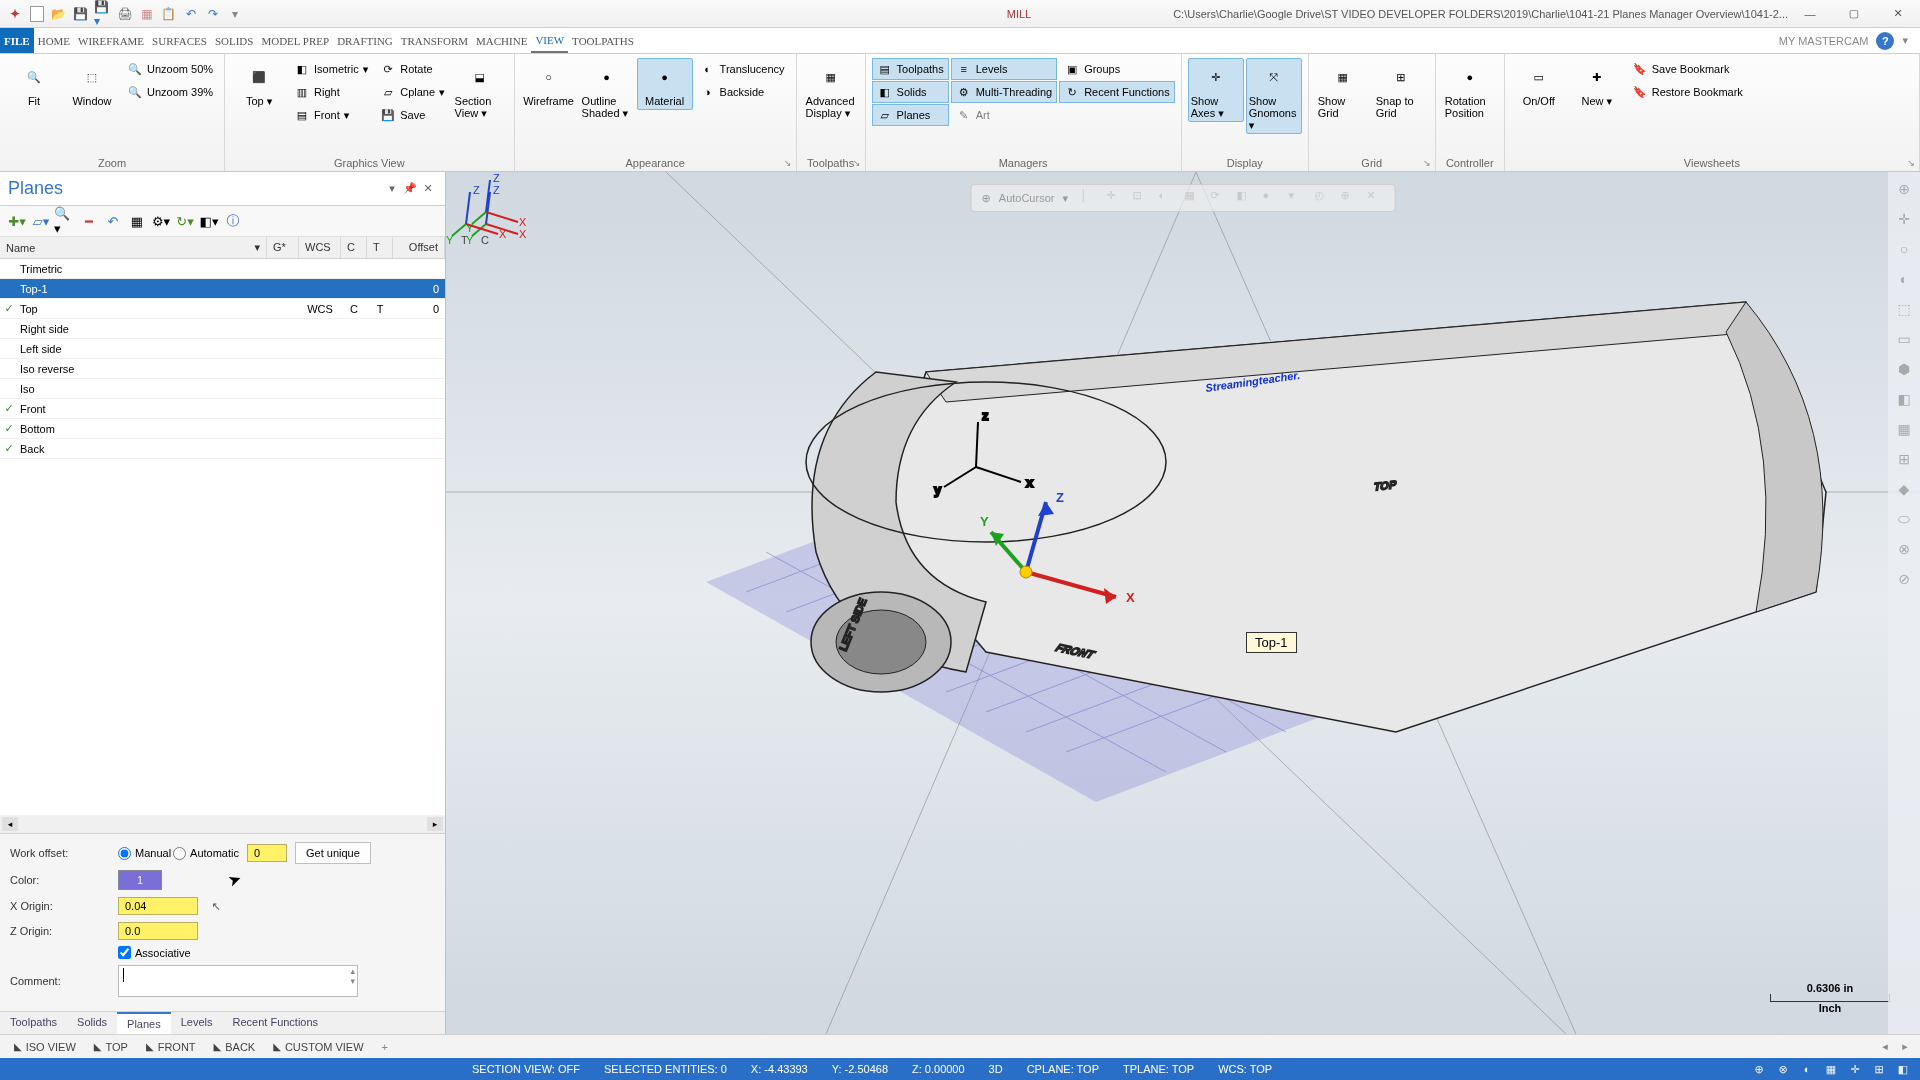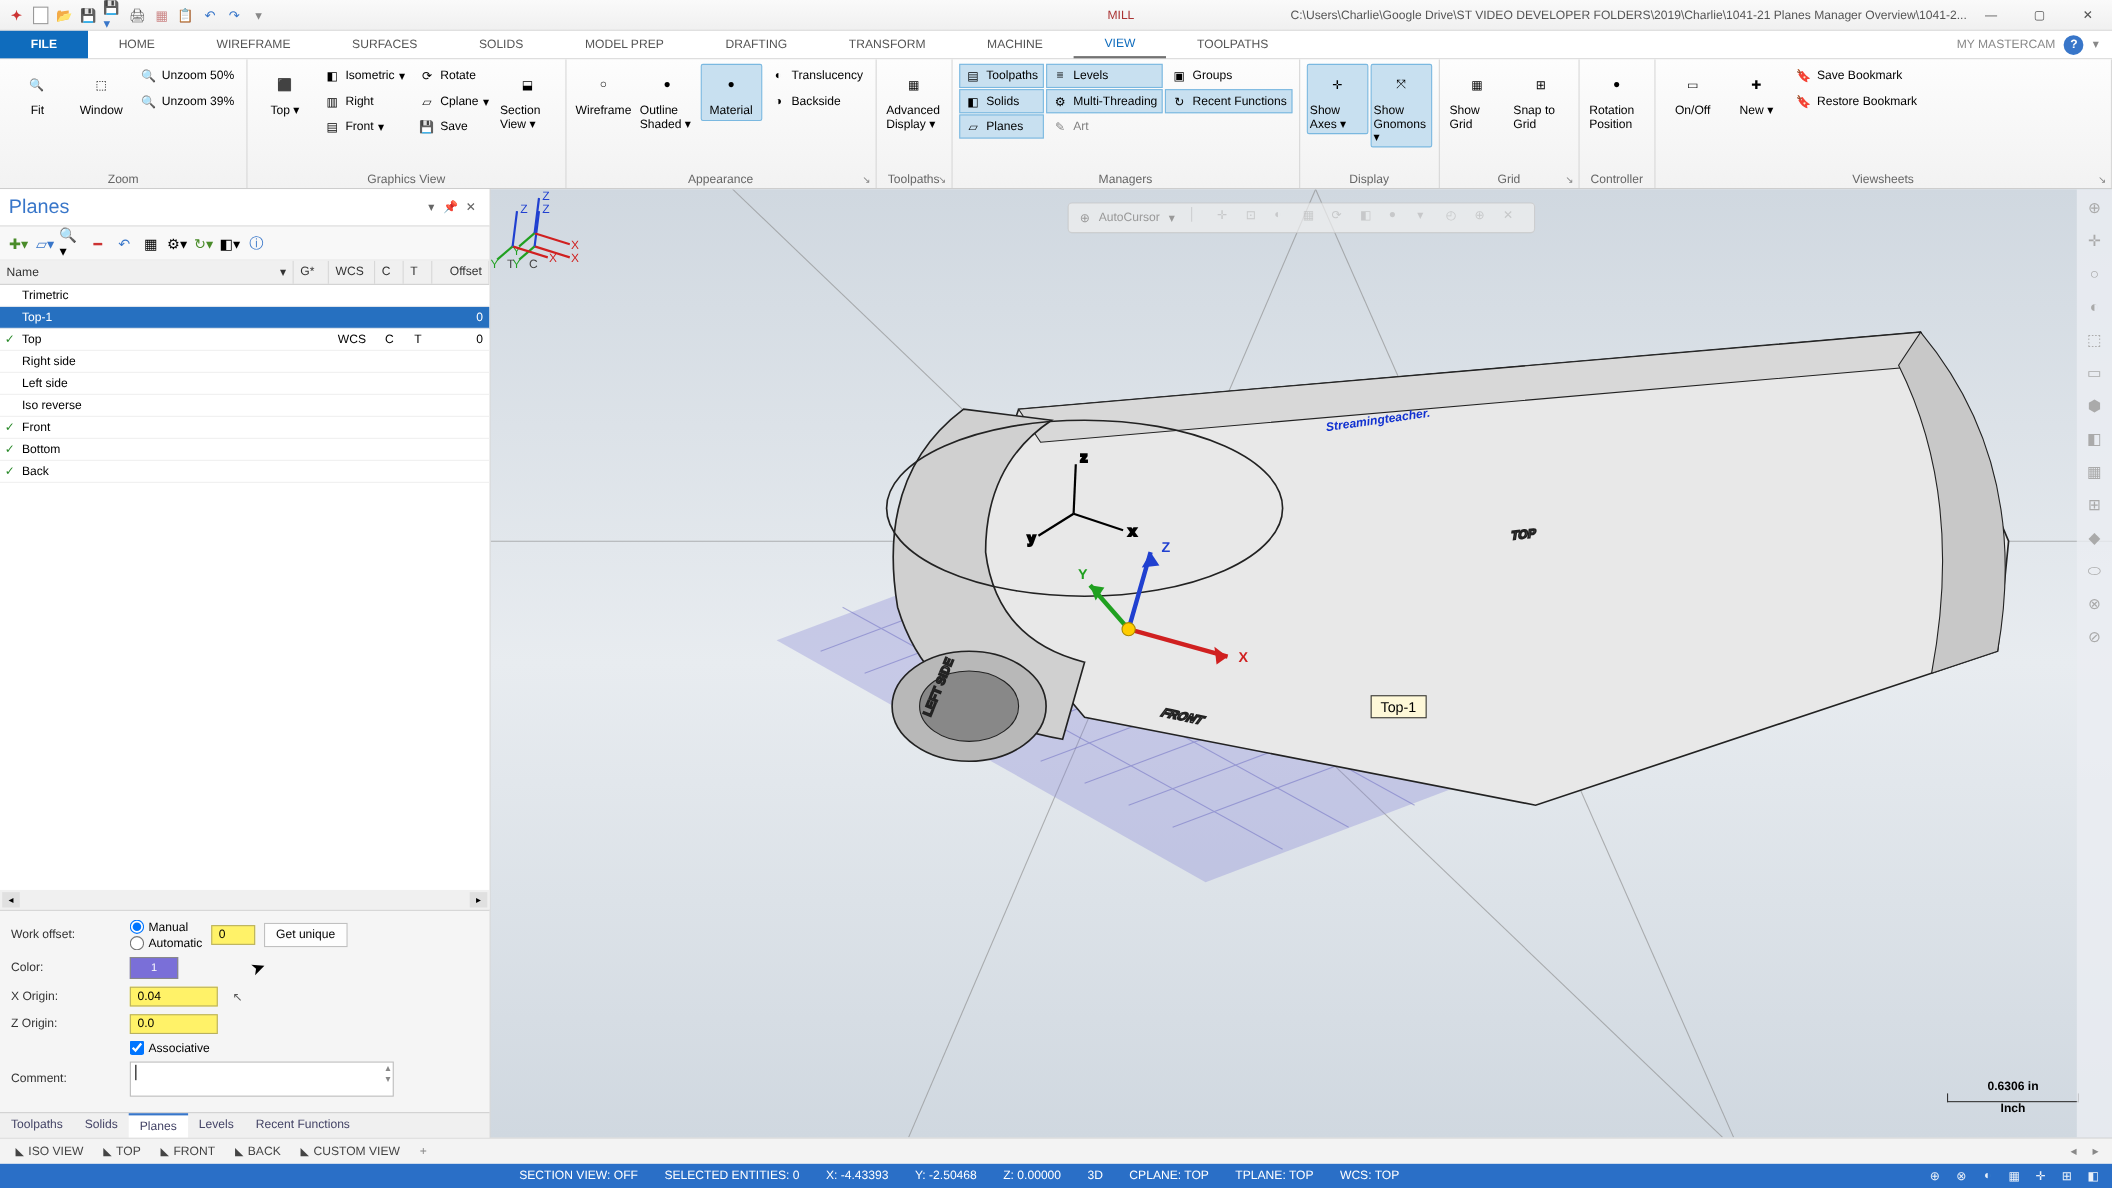--- a/index.html
+++ b/index.html
@@ -14,21 +14,21 @@
 .qat-save { color:#3876c9; }
 .qat-print { color:#555; }
 .qat-undo,.qat-redo { color:#3876c9; }
 .tab-mill { margin-left:auto; padding:4px 20px; color:#a33; font-weight:400; }
 .title-path { flex:1; text-align:right; color:#555; font-size:11px; white-space:nowrap; overflow:hidden; }
 .winbtns { display:flex; margin-left:auto; }
 .winbtn { width:44px; height:28px; display:flex; align-items:center; justify-content:center; color:#555; }
 
 
 .ribbon-tabs { height:26px; background:#fff; display:flex; align-items:stretch; border-bottom:1px solid #d0d0d0; }
-.rtab { padding:0 28px; display:flex; align-items:center; color:#555; cursor:pointer; }
+.rtab { padding:0 4px; display:flex; align-items:center; color:#555; cursor:pointer;font-family:Liberation Serif, serif; }
 .rtab.file { background:#0f6cbd; color:#fff; font-weight:600; }
 .rtab.active { border-bottom:2px solid #737373; color:#0f6cbd; }
 .ribbon-right { margin-left:auto; display:flex; align-items:center; gap:8px; padding-right:12px; color:#888; }
 .help-icon { width:18px; height:18px; border-radius:50%; background:#3876c9; color:#fff; display:flex; align-items:center; justify-content:center; font-size:11px; font-weight:bold; }
 
 
 .ribbon { height:118px; background:linear-gradient(#fdfdfd,#f2f2f2); display:flex; border-bottom:1px solid #c8c8c8; }
 .rgroup { border-right:1px solid #d8d8d8; padding:4px 6px 2px; display:flex; flex-direction:column; position:relative; }
 .rgroup-body { display:flex; gap:2px; flex:1; align-items:flex-start; }
 .rgroup-label { text-align:center; color:#666; font-size:11px; padding-top:2px; }
@@ -463,20 +463,29 @@
           <div class="prow">
             <span class="pcheck"></span>
             <span class="pname">Iso reverse</span>
             <span class="pg"></span>
             <span class="pwcs"></span>
             <span class="pc"></span>
             <span class="pt"></span>
             <span class="poff"></span>
           </div>
           <div class="prow">
+            <span class="pcheck"></span>
+            <span class="pname">Iso</span>
+            <span class="pg"></span>
+            <span class="pwcs"></span>
+            <span class="pc"></span>
+            <span class="pt"></span>
+            <span class="poff"></span>
+          </div>
+          <div class="prow">
             <span class="pcheck">✓</span>
             <span class="pname">Front</span>
             <span class="pg"></span>
             <span class="pwcs"></span>
             <span class="pc"></span>
             <span class="pt"></span>
             <span class="poff"></span>
           </div>
           <div class="prow">
             <span class="pcheck">✓</span>
@@ -499,21 +508,21 @@
         </div>
       <div class="ptable-scroll">
         <div class="scroll-arrow">◂</div>
         <div class="scroll-arrow">▸</div>
       </div>
     </div>
 
     <div class="pform">
       <div class="prow-form">
         <div class="plabel">Work offset:</div>
-        <div style="display:flex;flex-direction:column;gap:2px">
+        <div style="display:flex;flex-direction:row;gap:2px">
           <label class="pradio">
               <input type="radio" checked="" style="">
               <span>Manual</span>
             </label>
           <label class="pradio">
               <input type="radio" style="">
               <span>Automatic</span>
             </label>
         </div>
         <input class="pinput wo" value="0" style="">

